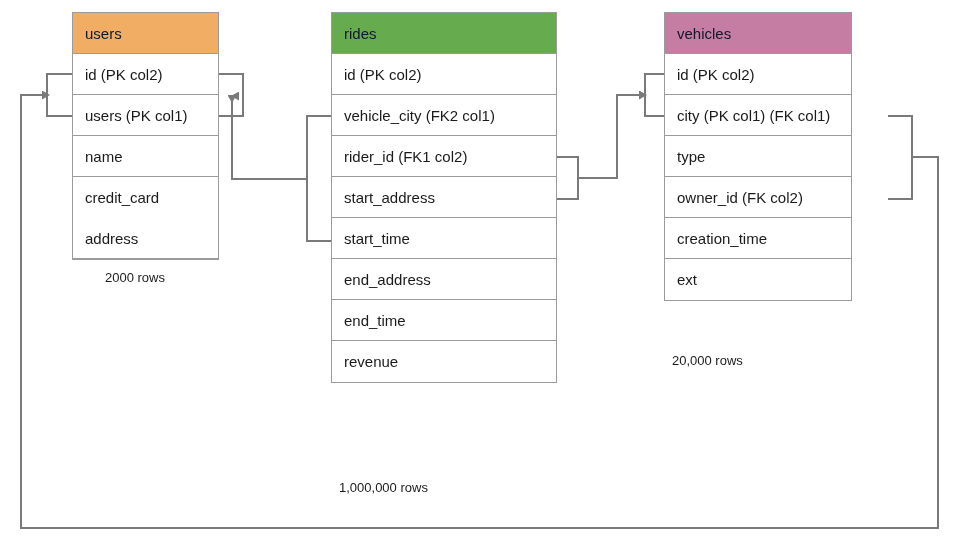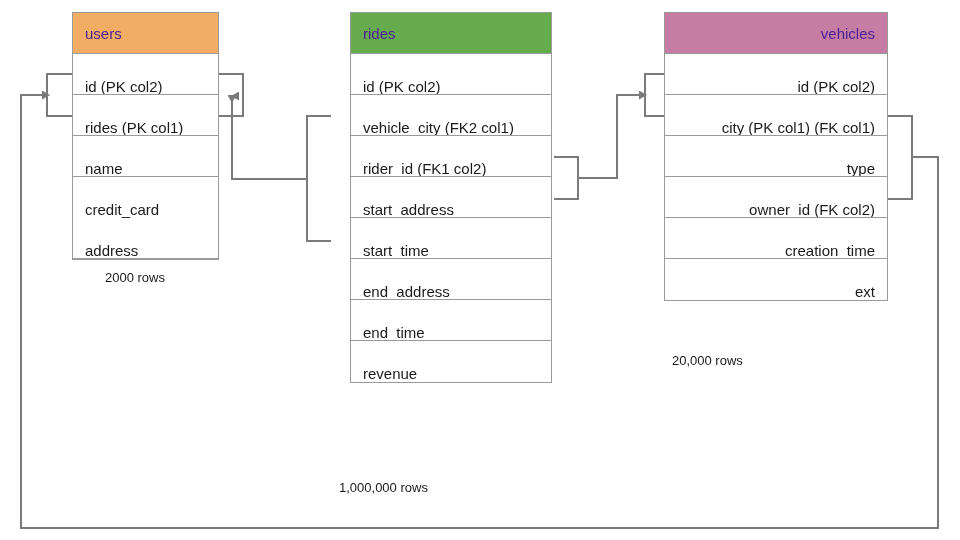--- a/index.html
+++ b/index.html
@@ -13,29 +13,29 @@
 
   .table-box{
     position:absolute;
     border:1px solid #9b9b9b;
     box-sizing:border-box;
     background:#ffffff;
   }
   .tbl-header{
     height:41px;line-height:41px;
     padding:0 12px;
-    font-size:15px;color:#4c1d95;
+    font-size:15px;color:#0f172a;
     border-bottom:1px solid #9b9b9b;
     box-sizing:border-box;
     white-space:nowrap;
     overflow:hidden;
   }
   .tbl-row{
     height:41px;line-height:41px;
-    padding:12px 12px;
+    padding:0 12px;
     font-size:15px;color:#1a1a1a;
     border-bottom:1px solid #9b9b9b;
     box-sizing:border-box;
     white-space:nowrap;
     overflow:hidden;
     background:#ffffff;
   }
   .tbl-row.last{border-bottom:none;}
   .row-count{
     position:absolute;
@@ -77,41 +77,41 @@
 
       <path d="M888,116 L912,116 L912,199 L888,199"></path>
 
       <path d="M912,157 L938,157 L938,528 L21,528 L21,95 L42,95" marker-end="url(#arrowright)"></path>
     </g>
   </svg>
 
   <div class="table-box" style="left:72px;top:12px;width:147px;">
     <div class="tbl-header" style="background:#f0ad63;">users</div>
     <div class="tbl-row">id (PK col2)</div>
-    <div class="tbl-row">rides (PK col1)</div>
+    <div class="tbl-row">users (PK col1)</div>
     <div class="tbl-row">name</div>
     <div class="tbl-row last">credit_card</div>
     <div class="tbl-row">address</div>
   </div>
   <div class="row-count" style="left:80px;top:270px;margin-left:25px;">2000 rows</div>
 
-  <div class="table-box" style="left:350px;top:12px;width:202px;">
+  <div class="table-box" style="left:331px;top:12px;width:226px;">
     <div class="tbl-header" style="background:#67ab4f;">rides</div>
     <div class="tbl-row">id (PK col2)</div>
     <div class="tbl-row">vehicle_city (FK2 col1)</div>
     <div class="tbl-row">rider_id (FK1 col2)</div>
     <div class="tbl-row">start_address</div>
     <div class="tbl-row">start_time</div>
     <div class="tbl-row">end_address</div>
     <div class="tbl-row">end_time</div>
     <div class="tbl-row last">revenue</div>
   </div>
   <div class="row-count" style="left:339px;top:480px;">1,000,000 rows</div>
 
-  <div class="table-box" style="left:664px;top:12px;width:224px;text-align:right;">
+  <div class="table-box" style="left:664px;top:12px;width:188px;">
     <div class="tbl-header" style="background:#c67da4;">vehicles</div>
     <div class="tbl-row">id (PK col2)</div>
     <div class="tbl-row">city (PK col1) (FK col1)</div>
     <div class="tbl-row">type</div>
     <div class="tbl-row">owner_id (FK col2)</div>
     <div class="tbl-row">creation_time</div>
     <div class="tbl-row last">ext</div>
   </div>
   <div class="row-count" style="left:672px;top:353px;text-align:right;">20,000 rows</div>
 

